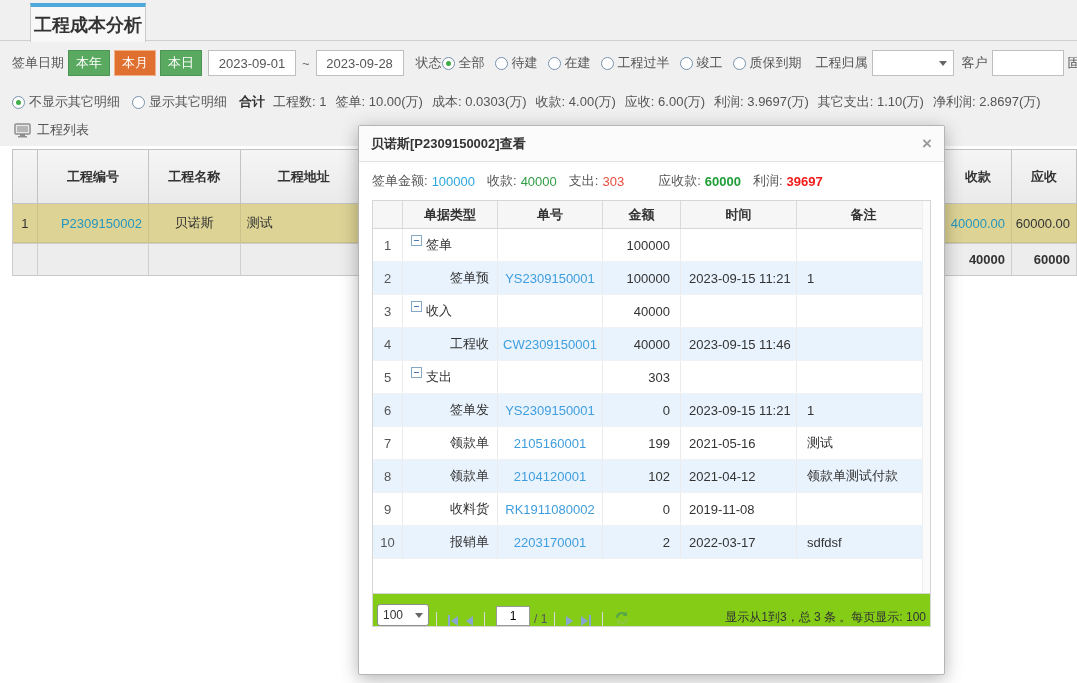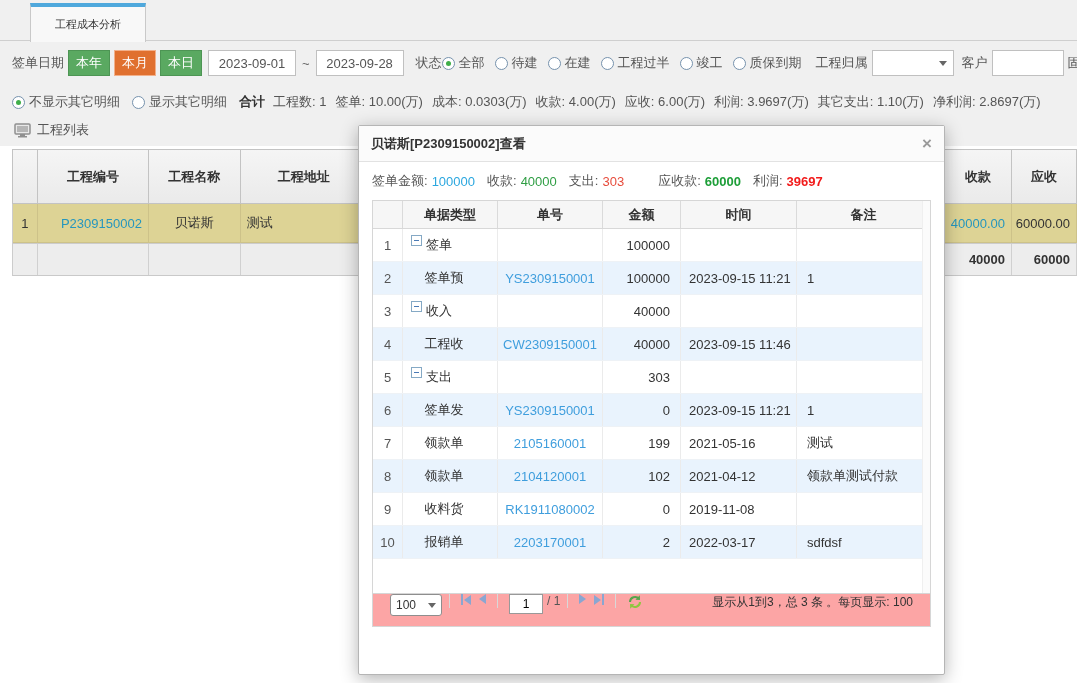--- a/index.html
+++ b/index.html
@@ -5,21 +5,21 @@
 *{margin:0;padding:0;box-sizing:border-box}
 html,body{width:1077px;height:683px}
 body{position:relative;overflow:hidden;background:#f0f0f0;color:#555;
      font-family:"Liberation Sans","DejaVu Sans",sans-serif;font-size:13px}
 a{text-decoration:none}
 
 
 .tabbar{position:absolute;top:0;left:0;width:1077px;height:41px;background:#f0f0f0;border-bottom:1px solid #cfcfcf}
 .tab{position:absolute;left:30px;top:3px;width:116px;height:39px;background:#f8f8f8;
      border:1px solid #c9c9c9;border-bottom:none;border-top:4px solid #4fa8dc;
-     display:flex;align-items:center;justify-content:center;font-weight:normal;color:#333;font-size:11px;z-index:2}
+     display:flex;align-items:center;justify-content:center;font-weight:bold;color:#333;font-size:18px;z-index:2}
 
 
 .frow{position:absolute;top:48px;left:0;width:1200px;height:30px;display:flex;align-items:center;padding-left:12px;white-space:nowrap}
 .flabel{color:#555;margin-right:4px}
 .qbtn{height:26px;padding:0 7px;margin-right:4px;display:flex;align-items:center;color:#fff;cursor:pointer;border:1px solid transparent}
 .qbtn.green{background:#5aa961;border-color:#4d9554}
 .qbtn.orange{background:#e0702f;border-color:#f2b08a}
 .dinput{width:88px;height:26px;border:1px solid #c0c0c0;background:#fff;color:#555;font-size:13px;text-align:center;font-family:inherit}
 .tilde{margin:0 6px;color:#666}
 .radio{width:13px;height:13px;border-radius:50%;border:1px solid #7692ad;background:#fff;display:inline-block;position:relative;flex:none;margin-right:4px;cursor:pointer}
@@ -73,30 +73,30 @@
 
 .gwrap{position:absolute;left:13px;top:74px;width:559px;height:394px;border:1px solid #d6d6d6;background:#fff;overflow:hidden}
 .sbtrack{position:absolute;right:0;top:0;width:8px;height:100%;background:#fbfbfb;border-left:1px solid #efefef}
 .dhead{display:flex;height:28px;background:#f6f6f6;border-bottom:1px solid #d8d8d8}
 .dhead .dc{display:flex;align-items:center;justify-content:center;font-weight:bold;color:#333;border-right:1px solid #dadada;height:100%}
 .drow{display:flex;height:33px;border-bottom:1px solid #eef2f6}
 .drow.alt{background:#e9f3fd}
 .drow .dc{display:flex;align-items:center;border-right:1px solid #ebebeb;height:100%;overflow:hidden}
 .c-num{width:30px;justify-content:center;color:#555}
 .c-type{width:95px;padding-left:8px}
-.c-type.child{justify-content:center;padding-right:20px}
+.c-type.child{justify-content:flex-end;padding-right:8px}
 .c-type .tlabel{color:#333}
 .c-no{width:105px;justify-content:center}
 .c-amt{width:78px;justify-content:flex-end;padding-right:10px;color:#333}
 .c-time{width:116px;padding-left:8px;color:#333}
 .c-note{flex:1;padding-left:10px;color:#333;border-right:none!important}
 .collapse{width:11px;height:11px;border:1px solid #85a9c5;background:#fff;display:inline-flex;align-items:center;justify-content:center;margin-right:4px;position:relative;top:-5px;flex:none;cursor:pointer}
 .collapse .minus{width:5px;height:1px;background:#4a7ab5}
 
-.dpager{position:absolute;left:13px;top:468px;width:559px;height:33px;border:1px solid #d6d6d6;border-top:none;display:flex;align-items:flex-start;padding:0 17px;background:#fca5a5}
+.dpager{position:absolute;left:13px;top:468px;width:559px;height:33px;border:1px solid #d6d6d6;border-top:none;display:flex;align-items:flex-end;padding:0 4px;background:#84cc16}
 .psel{width:52px;height:22px;border:1px solid #8e8e8e;border-radius:3px;display:flex;align-items:center;justify-content:space-between;padding:0 5px;color:#333;font-size:12px;cursor:pointer;background:#fff}
 .psep{width:1px;height:14px;background:#d8d8d8;margin:0 7px}
 .pbtn{display:flex;align-items:center;gap:1px;margin:0 4px;cursor:pointer}
 .tri-r{width:0;height:0;border-top:5px solid transparent;border-bottom:5px solid transparent;border-left:7px solid #8aa6d1}
 .tri-l{width:0;height:0;border-top:5px solid transparent;border-bottom:5px solid transparent;border-right:7px solid #8aa6d1}
 .bar{width:2px;height:11px;background:#8aa6d1}
 .pinput{width:34px;height:20px;border:1px solid #999;text-align:center;font-size:12px;margin:0 4px;font-family:inherit}
 .ptot{color:#555;font-size:12px}
 .pinfo{margin-left:auto;font-size:12px;color:#333}
 .dfoot{position:absolute;left:0;bottom:0;width:585px;height:34px;background:#f6f6f6;border-top:1px solid #ddd;display:flex;align-items:center;justify-content:flex-end;padding:0 12px}

